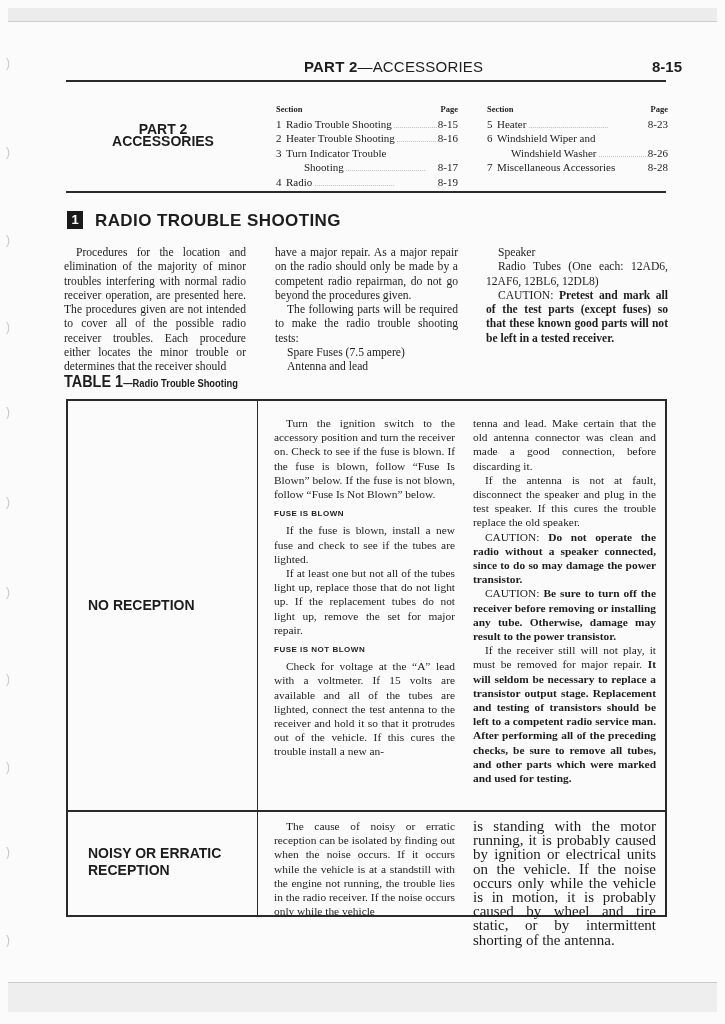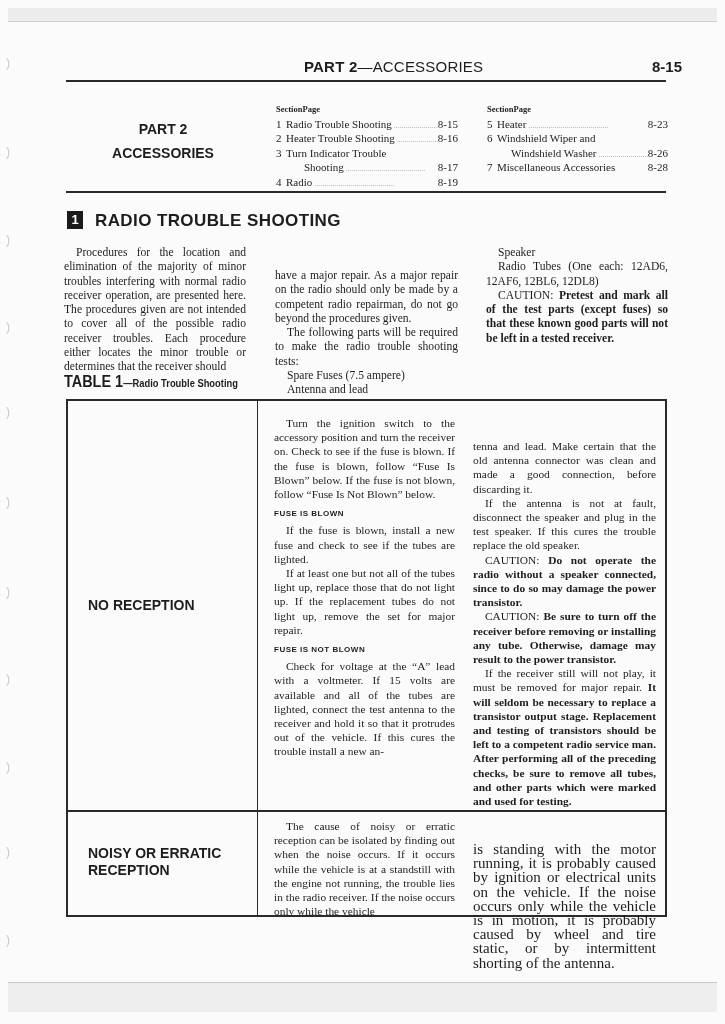--- a/index.html
+++ b/index.html
@@ -15,33 +15,33 @@
   .running-title { position:absolute; left:292px; top:0; font-family:"Liberation Sans","DejaVu Sans",sans-serif; font-size:15px; letter-spacing:0.2px; }
   .running-title b { font-weight:bold; }
   .running-title span.light { font-weight:normal; }
   .page-number { position:absolute; left:640px; top:0; font-family:"Liberation Sans","DejaVu Sans",sans-serif; font-size:15px; font-weight:bold; }
   .rule-top { position:absolute; left:66px; top:80px; width:600px; height:2px; background:#2a2a2a; }
   .rule-mid { position:absolute; left:66px; top:191px; width:600px; height:2px; background:#2a2a2a; }
 
   .part-label { position:absolute; left:108px; text-align:center; width:110px; font-family:"Liberation Sans","DejaVu Sans",sans-serif; font-weight:bold; font-size:14px; }
 
   .toc { position:absolute; top:103px; font-size:11px; line-height:12.5px; }
-  .toc .hdr { font-size:8.5px; font-weight:bold; display:flex; margin-bottom:2px; }
+  .toc .hdr { font-size:8.5px; font-weight:bold; display:flex; justify-content:space-between; margin-bottom:2px; }
   .toc .row { display:flex; justify-content:space-between; white-space:nowrap; }
   .toc .row .lbl { flex:1; overflow:hidden; }
   .toc .row .lbl::after { content:" ........................................"; color:#999; font-size:8px; }
   .toc .row.nodots .lbl::after { content:""; }
 
   
   .sec-num { position:absolute; left:67px; top:211px; width:16px; height:18px; background:#1a1a1a; color:#fff; font-family:"Liberation Sans",sans-serif; font-weight:bold; font-size:13px; text-align:center; line-height:18px; }
   .sec-title { position:absolute; left:95px; top:211px; font-family:"Liberation Sans","DejaVu Sans",sans-serif; font-weight:bold; font-size:17px; letter-spacing:0.4px; }
 
   .col { position:absolute; font-size:11.6px; line-height:14.3px; text-align:justify; }
   .col p { text-indent:12px; }
-  .col p.noind { text-indent:0;margin-top:23px; }
+  .col p.noind { text-indent:0; }
   .col .b { font-weight:bold; }
   .col p.hang { padding-left:12px; text-indent:-12px; }
 
   .table-title { position:absolute; left:64px; top:372px; font-family:"Liberation Sans","DejaVu Sans",sans-serif; font-size:17px; font-weight:bold; transform:scaleX(0.85); transform-origin:left; }
   .table-title small { font-size:11px; }
 
   .tbl { position:absolute; left:66px; top:399px; width:601px; height:518px; border:2px solid #2a2a2a; }
   .tbl .vline { position:absolute; left:189px; top:0; width:1px; height:100%; background:#2a2a2a; }
   .tbl .hline { position:absolute; left:0; top:409px; width:100%; height:2px; background:#2a2a2a; }
   .cond { position:absolute; left:20px; font-family:"Liberation Sans","DejaVu Sans",sans-serif; font-weight:bold; font-size:14px; line-height:17px; }
@@ -64,21 +64,21 @@
 <div class="punch" style="top:845px">)</div>
 <div class="punch" style="top:933px">)</div>
 
 <div class="running-head">
   <div class="running-title"><b>PART 2</b><span class="light">—ACCESSORIES</span></div>
   <div class="page-number">8-15</div>
 </div>
 <div class="rule-top"></div>
 
 <div class="part-label" style="top:121px">PART 2</div>
-<div class="part-label" style="top:145px">ACCESSORIES</div>
+<div class="part-label" style="top:133px">ACCESSORIES</div>
 
 <div class="toc" style="left:276px;width:182px">
   <div class="hdr">
       <span>Section</span>
       <span>Page</span>
     </div>
   <div class="row">
       <span style="width:10px">1</span>
       <span class="lbl">Radio Trouble Shooting</span>
       <span>8-15</span>

